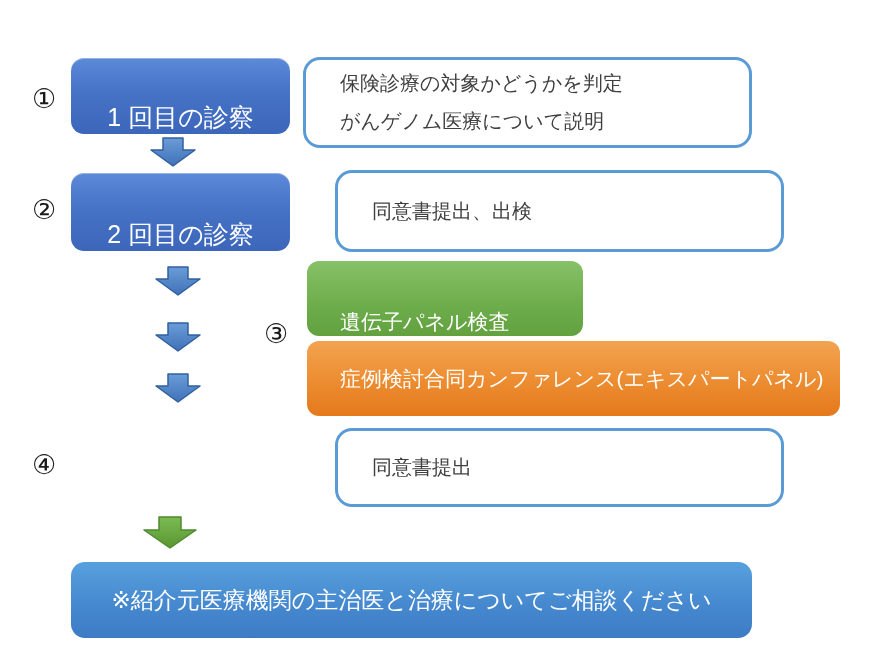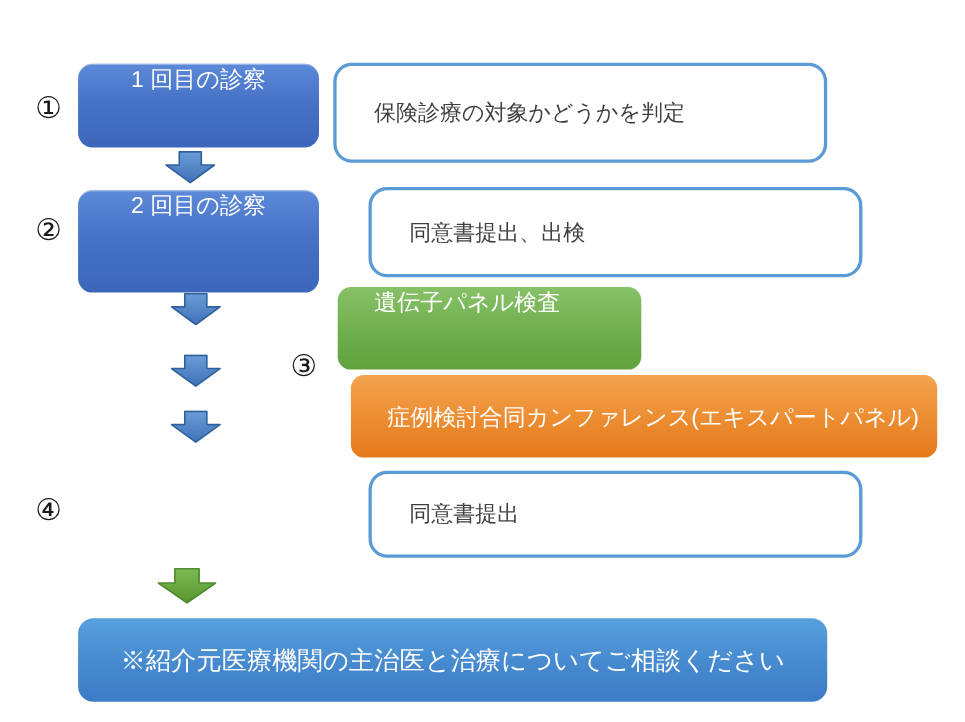--- a/index.html
+++ b/index.html
@@ -8,42 +8,42 @@
     font-family:"Liberation Sans","DejaVu Sans",sans-serif;
   }
   .circlenum{
     position:absolute;font-family:"DejaVu Serif","DejaVu Sans",serif;
     font-size:27px;line-height:27px;color:#1a1a1a;
   }
   .stepbox{
     position:absolute;left:71px;width:219px;border-radius:13px;box-sizing:border-box;
     background:linear-gradient(180deg,#5c89d8 0%,#4673c6 45%,#3c66ba 100%);
     box-shadow:inset 0 1px 0 rgba(255,255,255,.35);
-    color:#ffffff;font-size:21px;display:flex;align-items:flex-start;justify-content:center;
+    color:#ffffff;font-size:25px;display:flex;align-items:flex-end;justify-content:center;
   }
   .callout{
     position:absolute;left:303px;width:449px;box-sizing:border-box;background:#ffffff;
     border:3px solid #5b9bd5;border-radius:17px;color:#3f3f3f;font-size:20px;
     display:flex;flex-direction:column;justify-content:space-evenly;padding-left:34px;
   }
   .callout.single{justify-content:center;margin-left:32px;}
   .greenbox{
     position:absolute;left:307px;width:276px;height:75px;border-radius:12px;box-sizing:border-box;
     background:linear-gradient(180deg,#87c168 0%,#6fae4d 55%,#62a13e 100%);
-    color:#ffffff;font-size:21px;display:flex;align-items:flex-start;padding-left:33px;
+    color:#ffffff;font-size:21px;display:flex;align-items:flex-end;padding-left:33px;
   }
   .orangebox{
     position:absolute;left:307px;width:533px;height:75px;border-radius:12px;box-sizing:border-box;
     background:linear-gradient(180deg,#f3a350 0%,#ec8c30 55%,#e5791c 100%);
-    color:#ffffff;font-size:21px;display:flex;align-items:center;padding-left:33px;margin-left:12px;
+    color:#ffffff;font-size:21px;display:flex;align-items:center;padding-left:33px;
   }
   .widebox{
     position:absolute;left:71px;width:681px;height:76px;border-radius:14px;box-sizing:border-box;
     background:linear-gradient(180deg,#57a0dd 0%,#4689cf 55%,#3d7cc5 100%);
-    color:#ffffff;font-size:23px;display:flex;align-items:center;justify-content:center;font-family:Liberation Mono, monospace;
+    color:#ffffff;font-size:23px;display:flex;align-items:center;justify-content:center;
   }
   .arrow{position:absolute;line-height:0;}
 </style>
 </head>
 <body>
 
 <div class="canvas">
 
   <svg width="0" height="0" style="position:absolute" aria-hidden="true">
     <defs>
@@ -57,30 +57,31 @@
       </linearGradient>
     </defs>
   </svg>
 
   <div class="circlenum" style="left:32px;top:85px">①</div>
   <div class="stepbox" style="top:58px;height:76px">
     <span>1 回目の診察</span>
   </div>
   <div class="callout" style="top:57px;height:91px">
     <span>保険診療の対象かどうかを判定</span>
+    <span>がんゲノム医療について説明</span>
   </div>
 
   <span class="arrow" style="left:150px;top:137px">
     <svg width="46" height="30" viewBox="0 0 46 30">
         <polygon points="13,1 33,1 33,13 45,13 23,29 1,13 13,13" fill="url(#gBlue)" stroke="#31609f" stroke-width="1.5" stroke-linejoin="round"></polygon>
       </svg>
   </span>
 
   <div class="circlenum" style="left:32px;top:196px">②</div>
-  <div class="stepbox" style="top:173px;height:93px">
+  <div class="stepbox" style="top:173px;height:78px">
     <span>2 回目の診察</span>
   </div>
   <div class="callout single" style="top:170px;height:82px">
     <span>同意書提出、出検</span>
   </div>
 
   <span class="arrow" style="left:155px;top:266px">
     <svg width="46" height="30" viewBox="0 0 46 30">
         <polygon points="13,1 33,1 33,13 45,13 23,29 1,13 13,13" fill="url(#gBlue)" stroke="#31609f" stroke-width="1.5" stroke-linejoin="round"></polygon>
       </svg>

